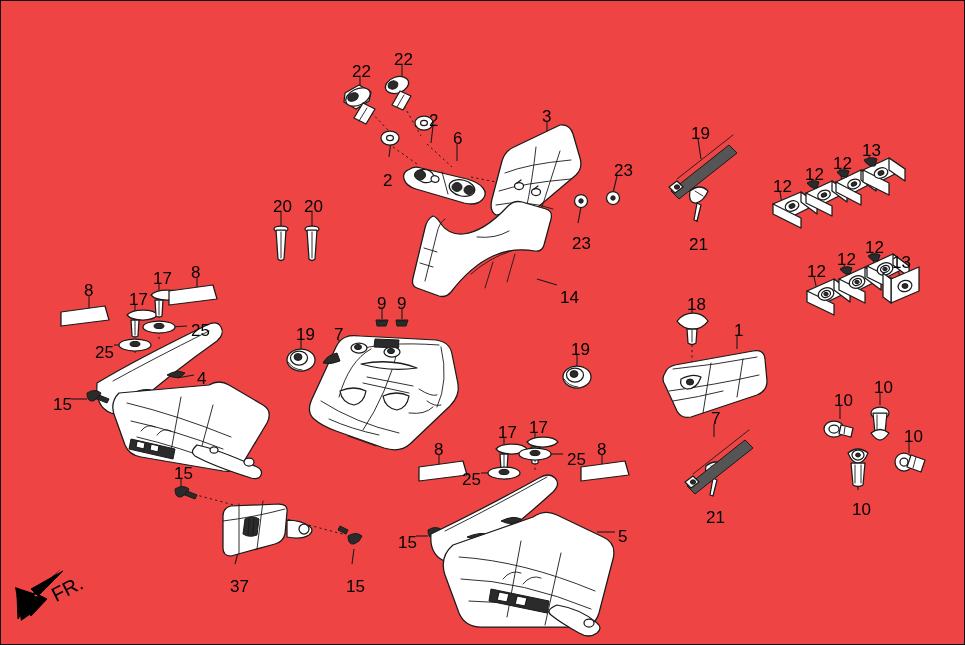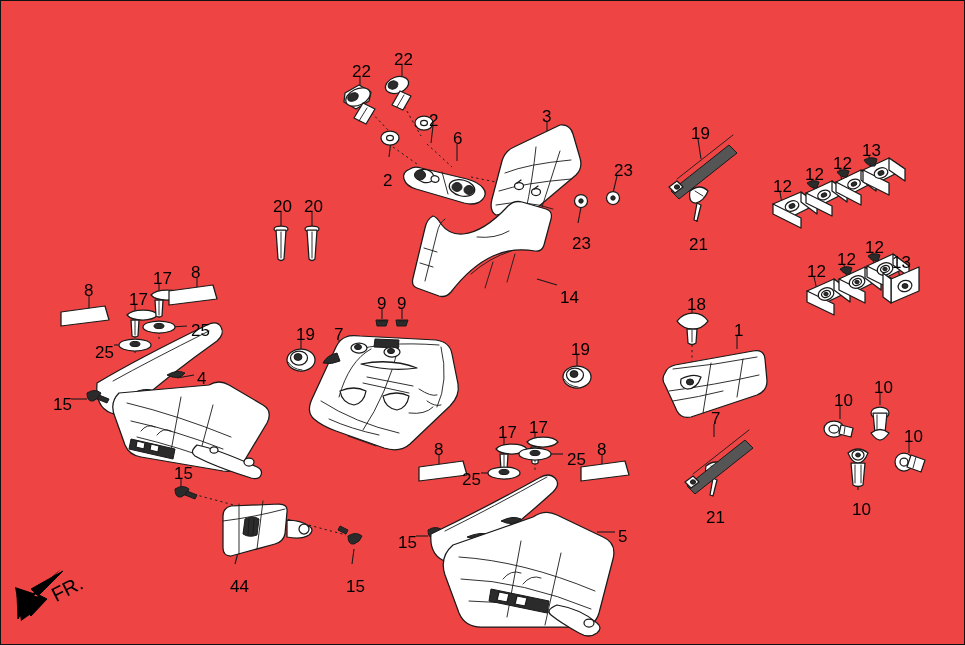--- a/index.html
+++ b/index.html
@@ -556,19 +556,19 @@
       <div class="lbl" style="left: 851px; top: 500px;">10</div>
       <div class="lbl" style="left: 497px; top: 423px;">17</div>
       <div class="lbl" style="left: 528px; top: 418px;">17</div>
       <div class="lbl" style="left: 433px; top: 440px;">8</div>
       <div class="lbl" style="left: 596px; top: 440px;">8</div>
       <div class="lbl" style="left: 461px; top: 470px;">25</div>
       <div class="lbl" style="left: 566px; top: 450px;">25</div>
       <div class="lbl" style="left: 617px; top: 527px;">5</div>
       <div class="lbl" style="left: 397px; top: 533px;">15</div>
       <div class="lbl" style="left: 173px; top: 464px;">15</div>
-      <div class="lbl" style="left: 229px; top: 577px;">44</div>
+      <div class="lbl" style="left: 229px; top: 577px;">37</div>
       <div class="lbl" style="left: 345px; top: 577px;">15</div>
     </div>
 
   <div class="frtxt" style="left:52px; top:584px;">FR.</div>
 
 </div>
 
 </body></html>

